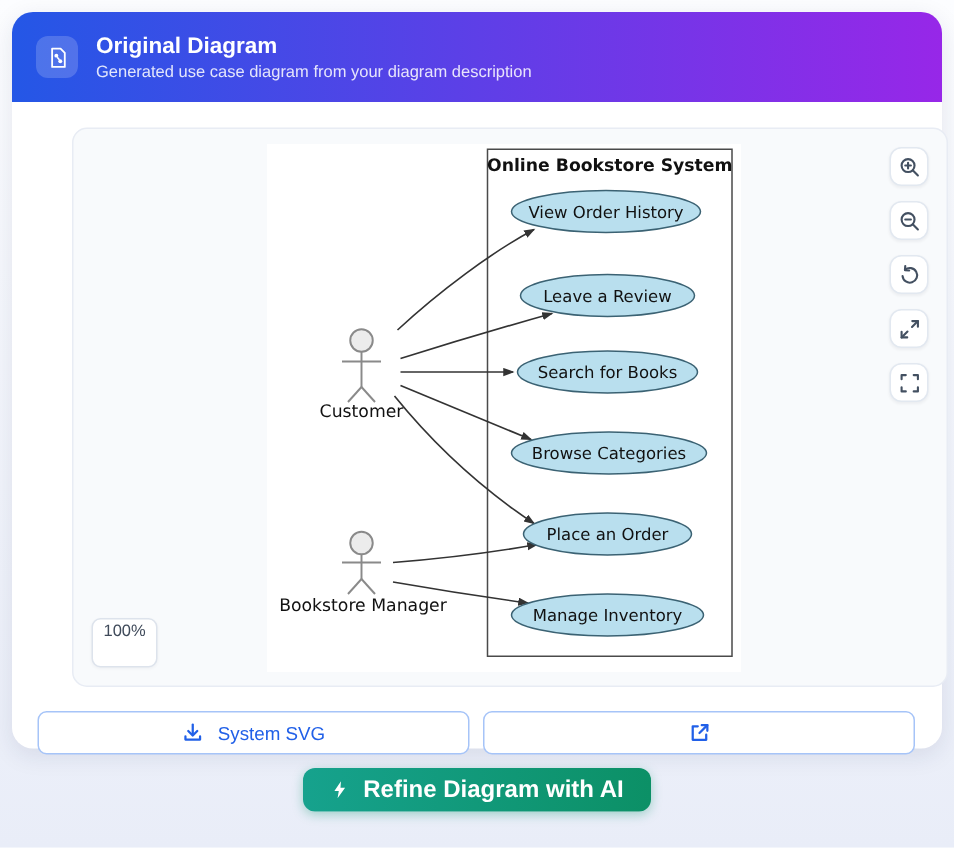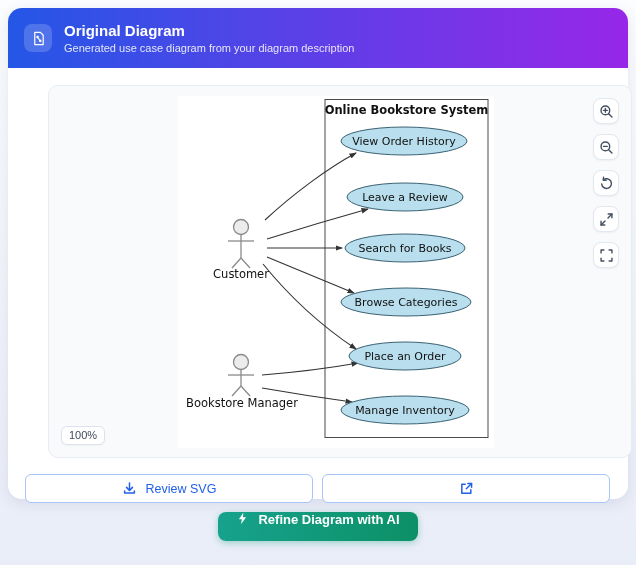--- a/index.html
+++ b/index.html
@@ -41,21 +41,21 @@
     display:flex; flex-direction:column; gap:10px;
   }
   .ctrl-btn {
     width:26px; height:26px; border-radius:8px; background:#fff;
     border:1px solid #e2e8f0; box-shadow:0 1px 2px rgba(16,24,40,.05);
     display:flex; align-items:center; justify-content:center; cursor:pointer; padding:0;
   }
   .ctrl-btn svg { stroke:#435061; fill:none; stroke-width:1.5; stroke-linecap:round; stroke-linejoin:round; }
   .zoom-badge {
     position:absolute; left:12px; bottom:12px; background:#fff;
-    border:1px solid #dde3ec; border-radius:6px; padding:2px 7px 3px;
+    border:1px solid #dde3ec; border-radius:6px; padding:2px 7px 17px;
     font-size:11px; color:#3f4a5a; box-shadow:0 1px 2px rgba(16,24,40,.04);
   }
   
   .btn-row {
     position:absolute; left:17px; top:466px; width:585px;
     display:flex; gap:9px;
   }
   .btn-outline {
     flex:1; height:29px; background:#fff; border:1px solid #a6c4f8;
     border-radius:6px; color:#2160e8; font-size:12.5px; cursor:pointer;
@@ -63,22 +63,22 @@
     font-family:"Liberation Sans", sans-serif;
   }
   .btn-outline svg { stroke:#2160e8; fill:none; stroke-width:1.6; stroke-linecap:round; stroke-linejoin:round; }
   .refine-row {
     position:absolute; left:0; top:504px; width:620px;
     display:flex; justify-content:center;
   }
   .btn-refine {
     height:29px; padding:0 18px; border:none; border-radius:8px;
     background:linear-gradient(90deg,#16a28d 0%,#0c9066 100%);
-    color:#fff; font-weight:bold; font-size:13px; cursor:pointer;
-    display:flex; gap:9px;
+    color:#fff; font-weight:bold; font-size:16px; cursor:pointer;
+    display:flex; align-items:center; gap:9px;
     box-shadow:0 2px 7px rgba(13,148,110,.35);
     font-family:"Liberation Sans", sans-serif;
   }
   .btn-refine svg { fill:#fff; }
   
   .dg-text { font-family:"DejaVu Sans", sans-serif; fill:#111; }
 </style>
 </head>
 <body>
 
@@ -205,21 +205,21 @@
     <div class="zoom-badge">100%</div>
   </div>
 
   <div class="btn-row">
     <button class="btn-outline">
       <svg width="15" height="15" viewBox="0 0 16 16">
         <path d="M8,2.2 V9.6"></path>
           <path d="M4.8,6.8 L8,10 L11.2,6.8"></path>
           <path d="M2.8,10.6 V12.8 H13.2 V10.6"></path>
       </svg>
-      <span>Review SVG</span>
+      <span>System SVG</span>
     </button>
     <button class="btn-outline">
       <svg width="15" height="15" viewBox="0 0 16 16">
         <path d="M6.6,3.4 H3 V13 H12.6 V9.4"></path>
           <path d="M9.4,2.6 H13.4 V6.6"></path>
           <line x1="13.4" y1="2.6" x2="7.8" y2="8.2"></line>
       </svg>
     </button>
   </div>
 

